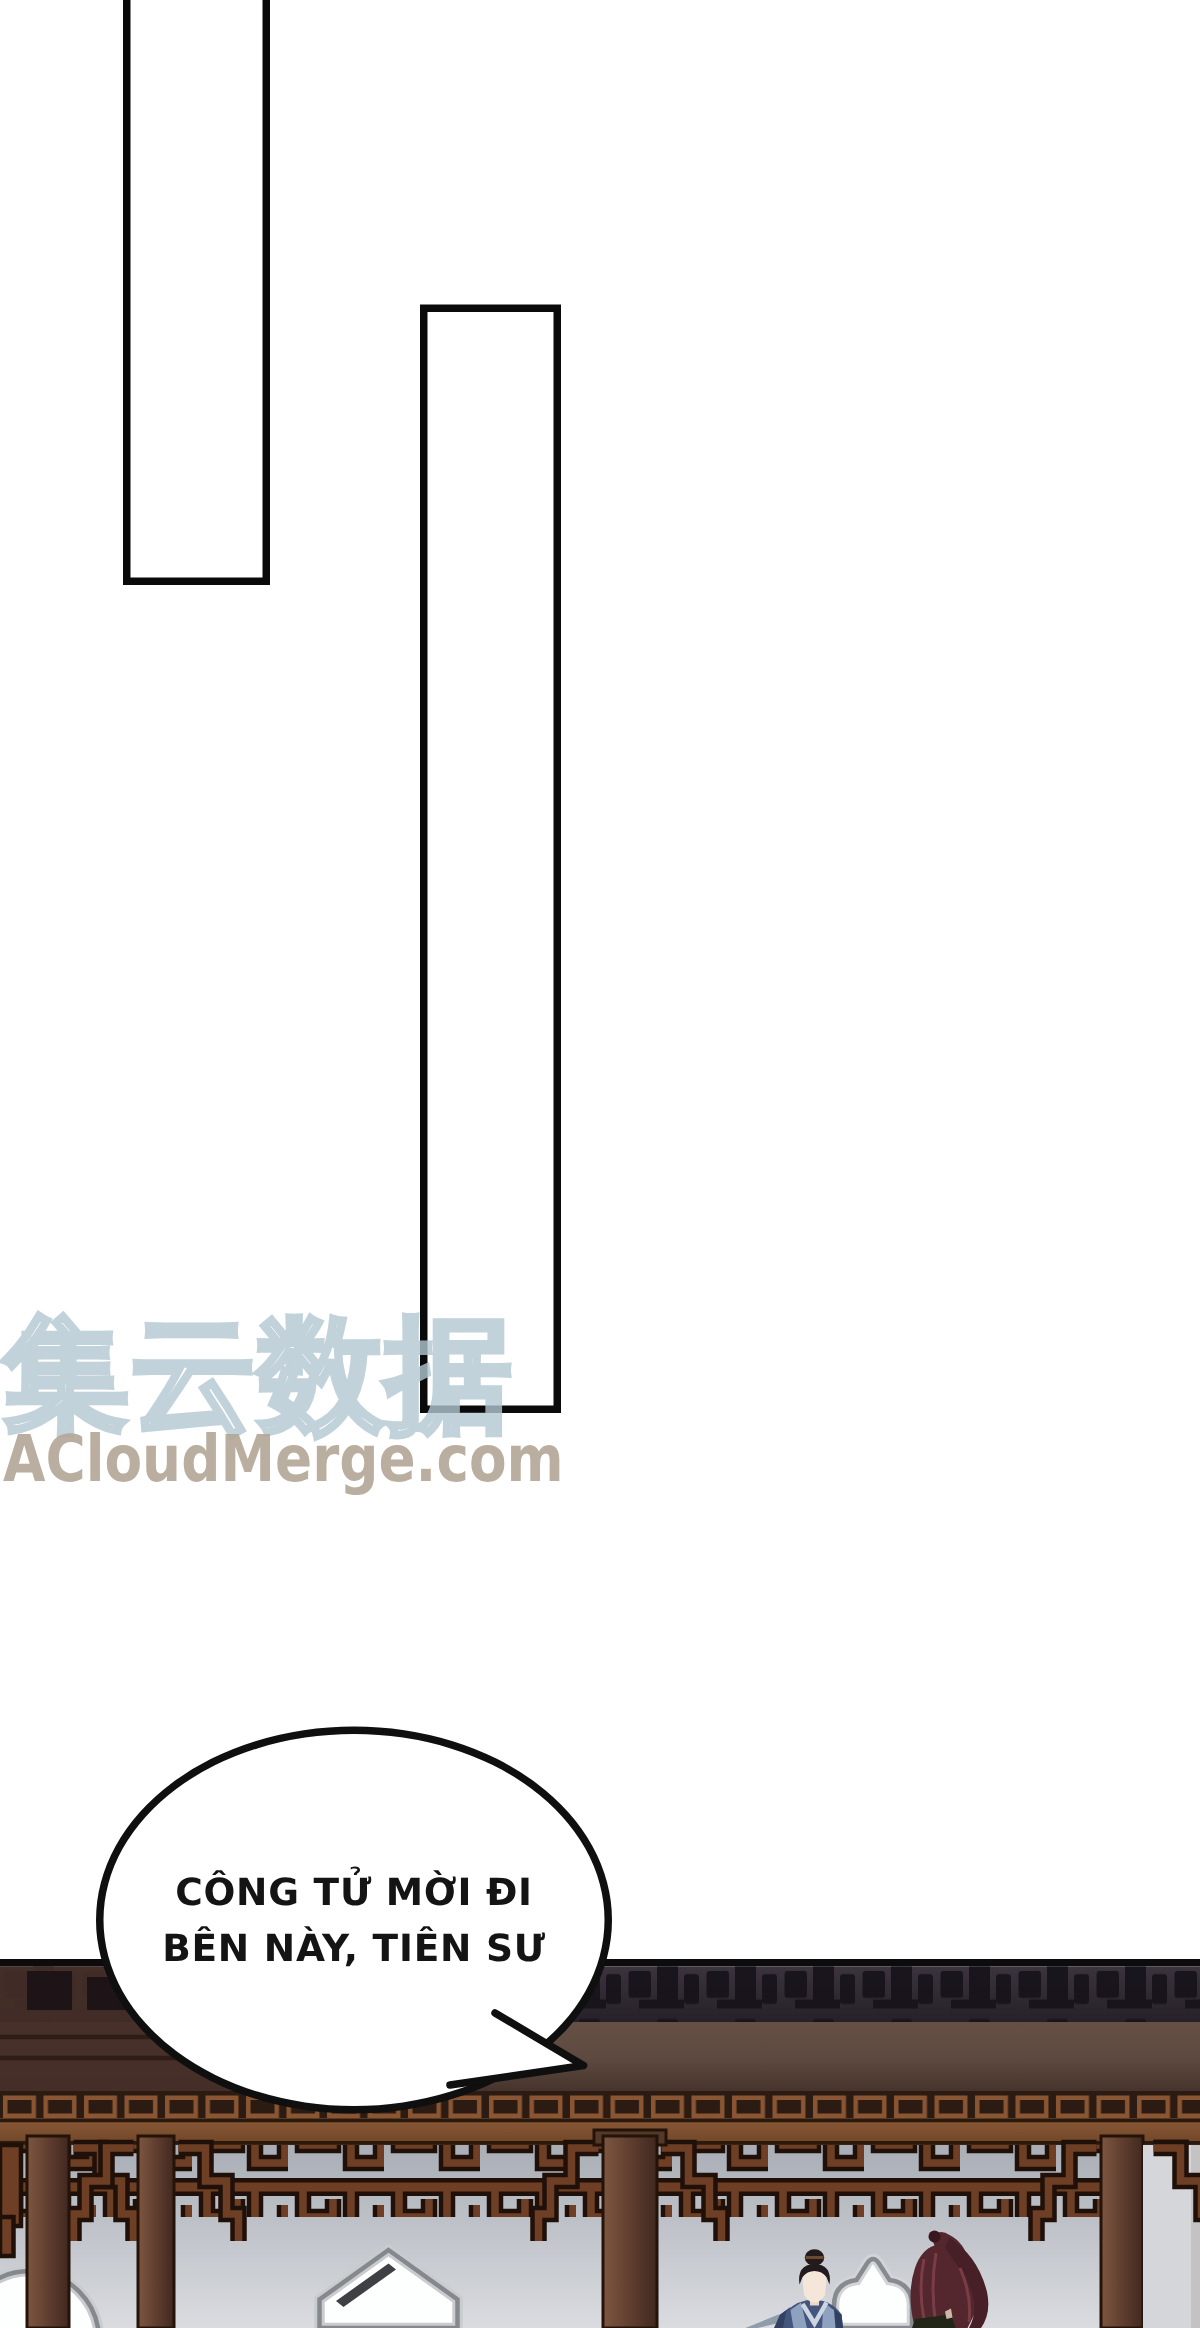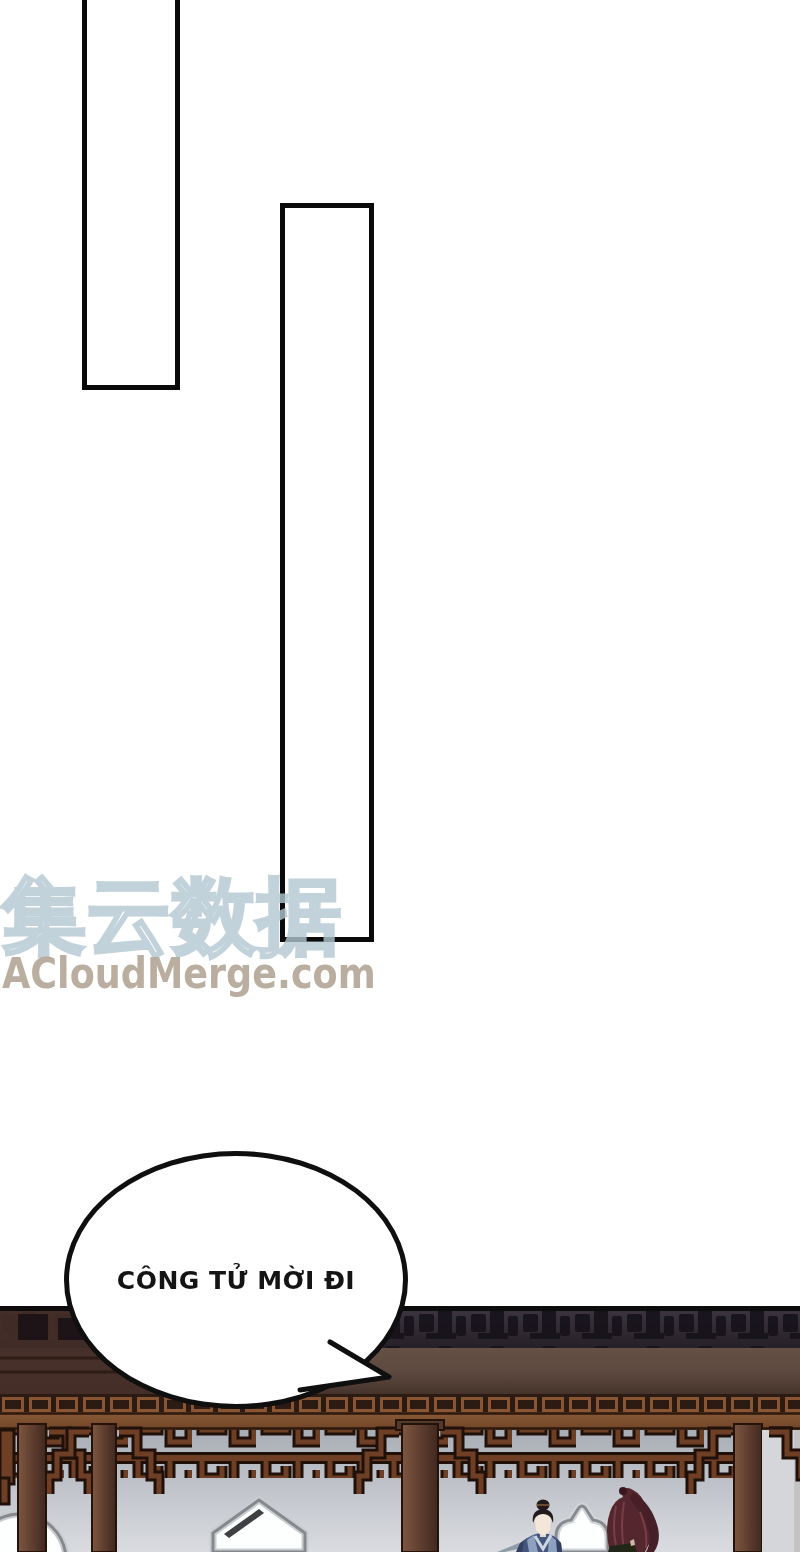--- a/index.html
+++ b/index.html
@@ -199,19 +199,20 @@
       <path d="M633,186 Q652,198 658,222 Q661,236 654,246 L646,246 Q656,228 638,204 Q632,196 630,192 Z" fill="#472027"></path>
       <path d="M616,200 Q612,220 616,240 M624,196 Q620,220 624,244 M640,206 Q648,224 646,242" fill="none" stroke="#7a3d45" stroke-width="2"></path>
       <circle cx="623" cy="185" r="4" fill="#3a171e"></circle>
       <polygon points="610,240 634,237 637,246 608,246" fill="#212619"></polygon>
       <polygon points="630,235 634,233 635,239 631,240" fill="#c9b9a6"></polygon>
     </g>
   </svg>
 
   <div class="bubble">
     <div class="line">CÔNG TỬ MỜI ĐI</div>
+    <div class="line">BÊN NÀY, TIÊN SƯ</div>
   </div>
   <svg class="tail" width="104" height="62" viewBox="0 0 104 62">
     <path d="M37,9 L96,44 L7,57 Z" fill="#ffffff" stroke="none"></path>
     <path d="M37,9 L96,44 L7,57" fill="none" stroke="#0f0f0f" stroke-width="5" stroke-linecap="round" stroke-linejoin="round"></path>
   </svg>
 
 </div>
 
 </body></html>

